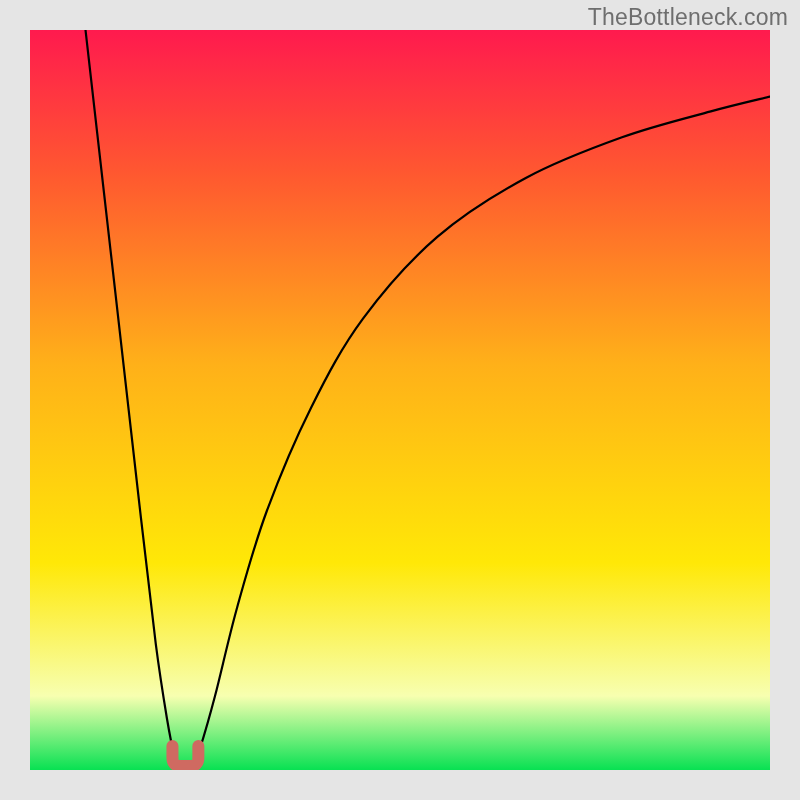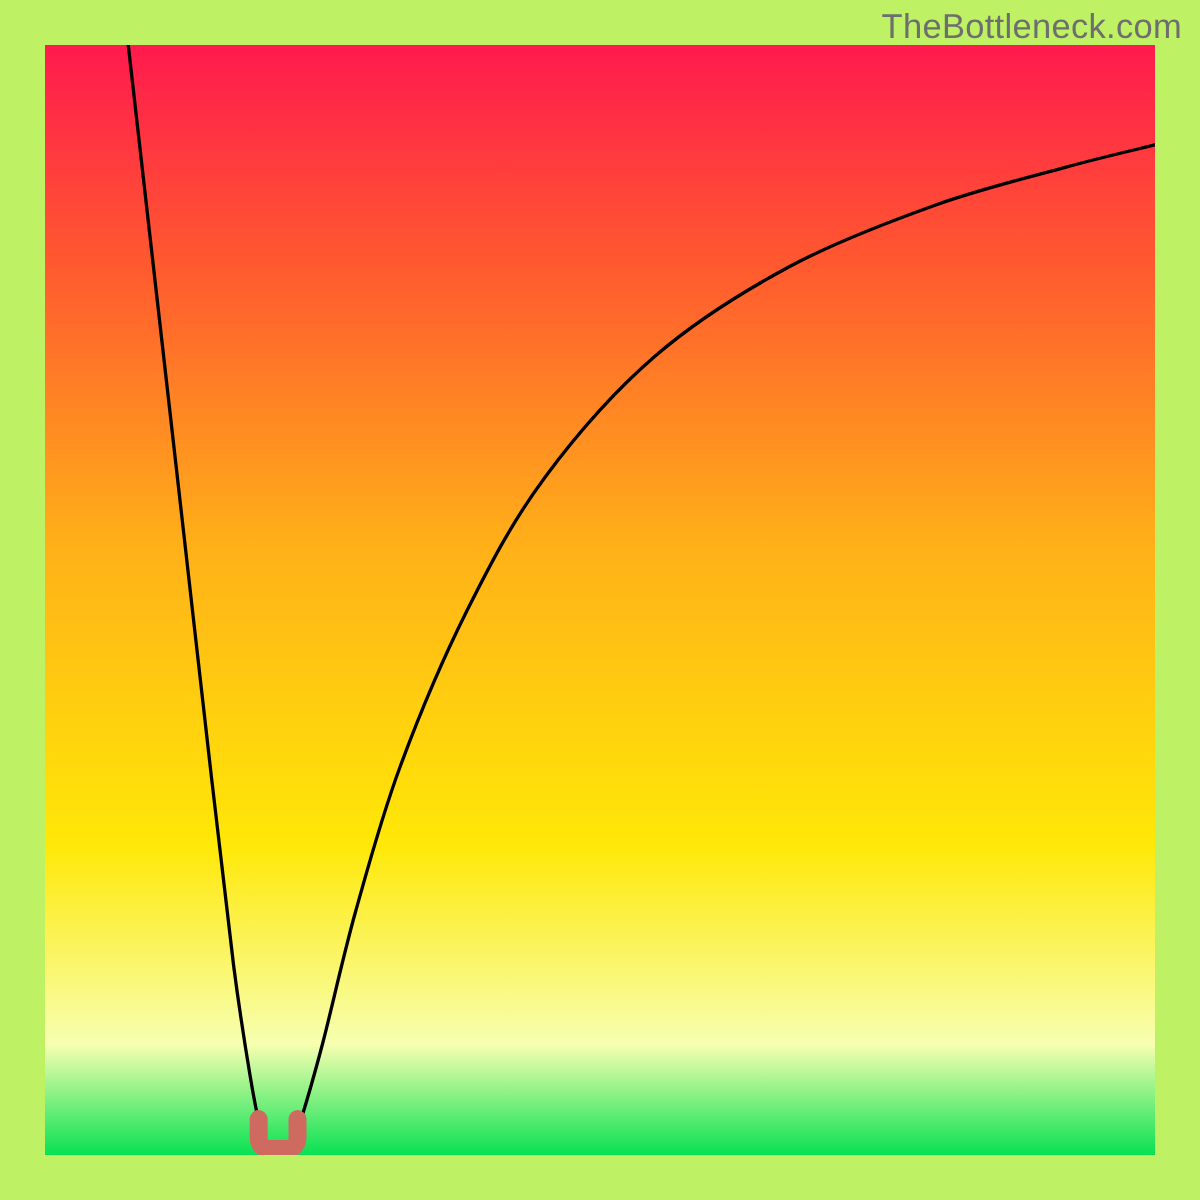--- a/index.html
+++ b/index.html
@@ -9,21 +9,21 @@
     height: 800px;
     overflow: hidden;
     background: #000;
     font-family: Arial, Helvetica, sans-serif;
   }
   .frame {
     position: absolute;
     top: 0; left: 0;
     width: 800px;
     height: 800px;
-    background: #bef264;
+    background: #e5e5e5;
   }
   svg.plot {
     position: absolute;
     top: 30px;
     left: 30px;
     width: 740px;
     height: 740px;
     display: block;
   }
   .watermark {

